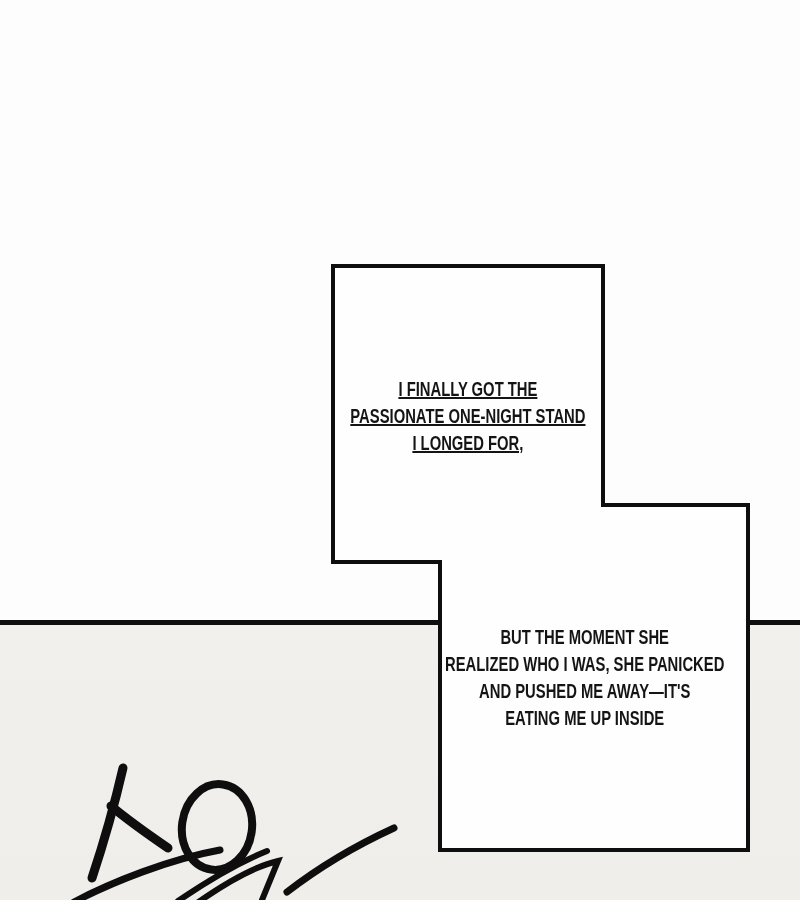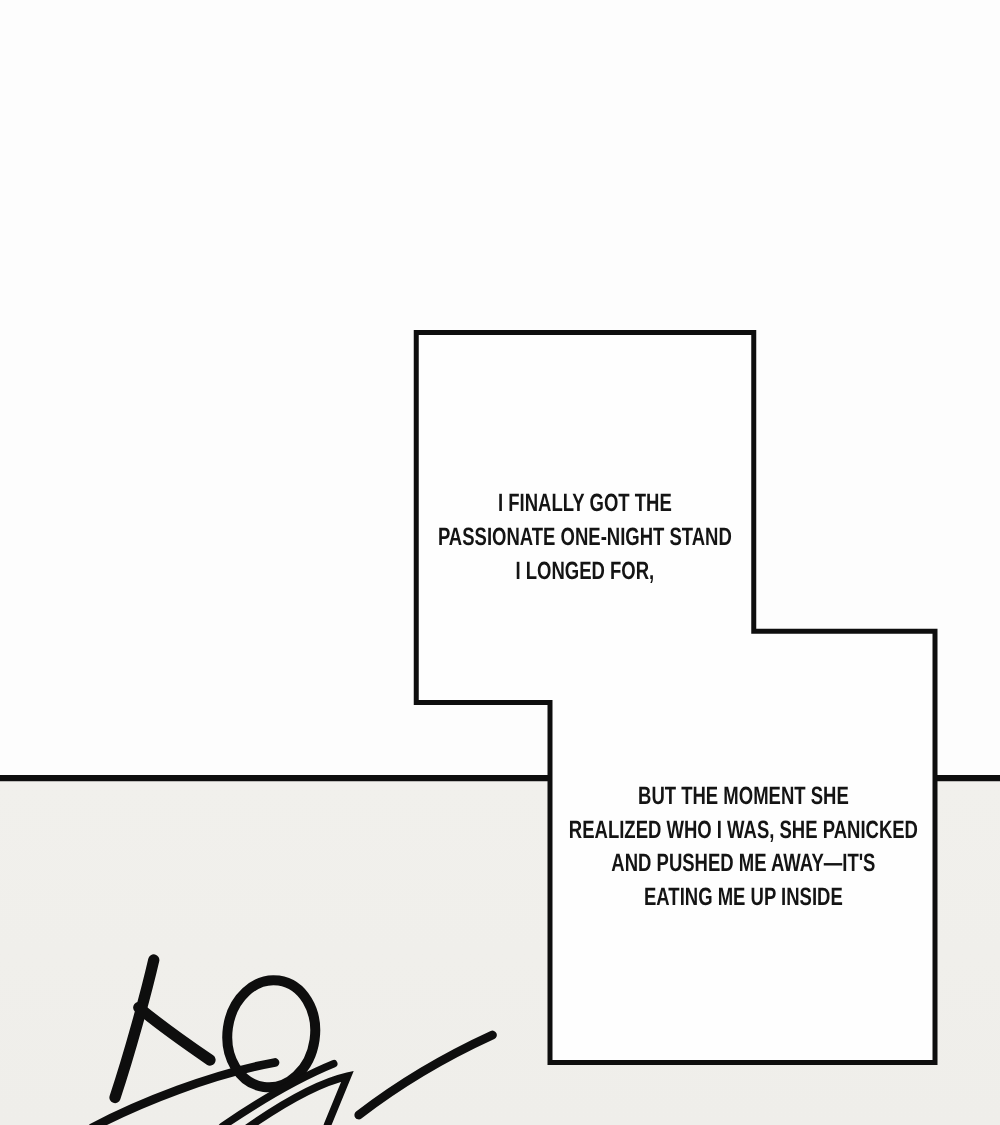--- a/index.html
+++ b/index.html
@@ -47,22 +47,22 @@
   }
   .caption .condensed {
     display: inline-block;
     transform: scaleX(0.74);
     transform-origin: center;
     font-size: 20px;
     line-height: 27px;
   }
   .caption .condensed > div { white-space: nowrap; }
 
-  .caption-a { left: 333px; top: 282px; width: 270px; height: 296px; }
-  .caption-b { left: 441px; top: 505px; width: 308px; height: 345px; }
+  .caption-a { left: 333px; top: 268px; width: 270px; height: 296px; text-decoration: underline; }
+  .caption-b { left: 431px; top: 505px; width: 308px; height: 345px; }
 
   .sr-only {
     position: absolute;
     width: 1px; height: 1px;
     overflow: hidden;
     clip: rect(0 0 0 0);
     white-space: nowrap;
   }
 </style>
 </head>

